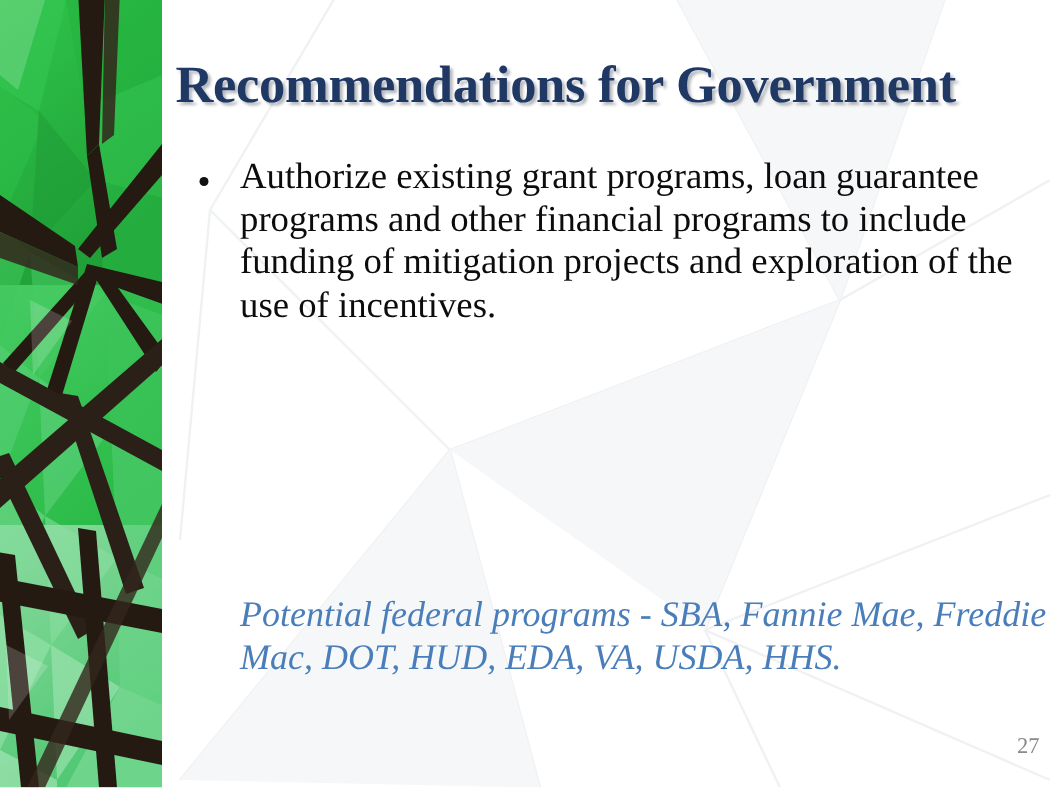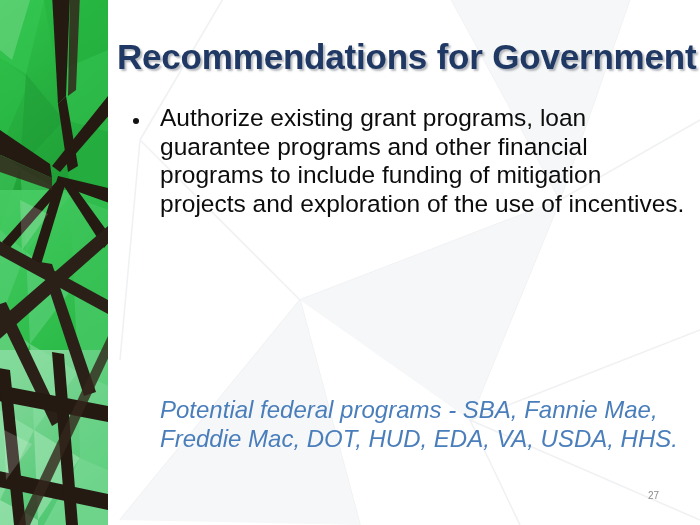--- a/index.html
+++ b/index.html
@@ -6,21 +6,21 @@
     margin: 0;
     padding: 0;
     background: #ffffff;
   }
   #slide {
     position: relative;
     width: 700px;
     height: 525px;
     overflow: hidden;
     background: #ffffff;
-    font-family: Liberation Sans, sans-serif;
+    font-family: Liberation Serif, serif;
   }
 
   
   #bg-texture {
     position: absolute;
     inset: 0;
     z-index: 0;
     pointer-events: none;
   }
 
@@ -99,21 +99,22 @@
     font-style: italic;
     line-height: 1.2;
     color: #4a7ebb;
   }
 
   #page-number {
     position: absolute;
     left: 540px;
     top: 490px;
     width: 45px;
-    font-size: 10px;
+    text-align: right;
+    font-size: 15px;
     color: #8a8a8a;
   }
 </style>
 </head>
 <body>
 
 <div id="slide">
 
   <svg id="bg-texture" viewBox="0 0 700 525" width="700" height="525" preserveduaspectratio="none">
     <rect x="0" y="0" width="700" height="525" fill="#ffffff"></rect>

